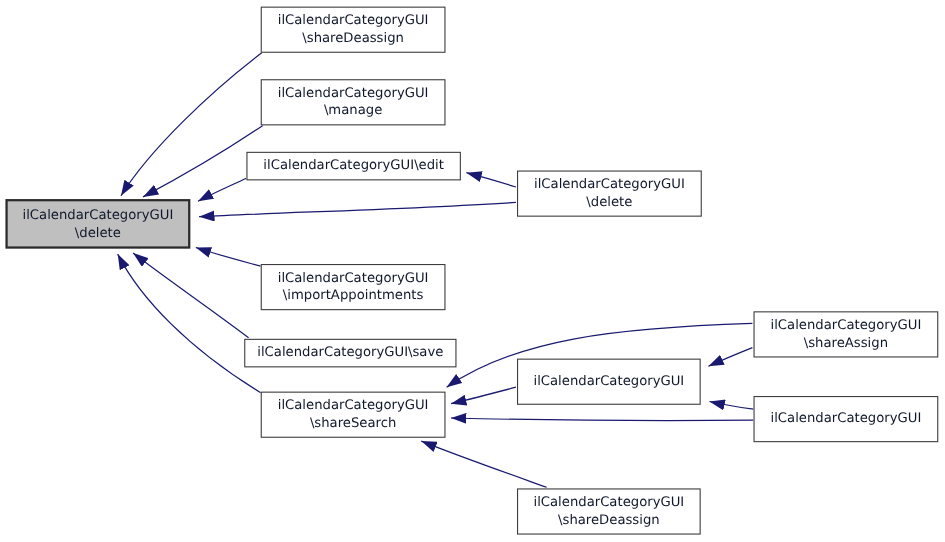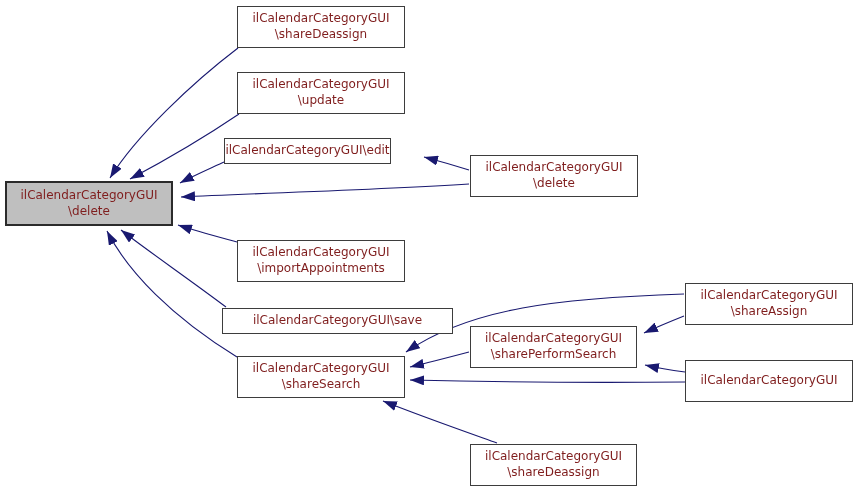--- a/index.html
+++ b/index.html
@@ -8,21 +8,21 @@
     width:859px;height:493px;
     background:#ffffff;
     font-family:"DejaVu Sans","Liberation Sans",sans-serif;
     overflow:hidden;
   }
   #edge-layer{position:absolute;left:0;top:0;width:859px;height:493px;}
   .node{
     position:absolute;box-sizing:border-box;
     border:1px solid #3d3d3d;background:#ffffff;
     display:flex;flex-direction:column;align-items:center;justify-content:center;
-    font-size:12px;line-height:1.3;color:#7f1d1d;text-align:right;white-space:nowrap;
+    font-size:12px;line-height:1.3;color:#0f172a;text-align:right;white-space:nowrap;
     cursor:pointer;
   }
   .node.highlighted{
     background:#bfbfbf;border:2px solid #2b2b2b;cursor:default;
   }
 </style>
 </head>
 <body>
 
 <div id="canvas">
@@ -53,43 +53,42 @@
 <div class="node highlighted" style="left: 5px; top: 181px; width: 168px; height: 45px;">
       <span>ilCalendarCategoryGUI</span>
       <span>\delete</span>
     </div>
     <div class="node" style="left: 237px; top: 6px; width: 168px; height: 42px;">
       <span>ilCalendarCategoryGUI</span>
       <span>\shareDeassign</span>
     </div>
     <div class="node" style="left: 237px; top: 72px; width: 168px; height: 42px;">
       <span>ilCalendarCategoryGUI</span>
-      <span>\update</span>
+      <span>\manage</span>
     </div>
-    <div class="node" style="left: 224px; top: 138px; width: 167px; height: 26px;">
+    <div class="node" style="left: 224px; top: 138px; width: 195px; height: 26px;">
       <span>ilCalendarCategoryGUI\edit</span>
     </div>
     <div class="node" style="left: 470px; top: 155px; width: 168px; height: 42px;">
       <span>ilCalendarCategoryGUI</span>
       <span>\delete</span>
     </div>
     <div class="node" style="left: 237px; top: 240px; width: 168px; height: 42px;">
       <span>ilCalendarCategoryGUI</span>
       <span>\importAppointments</span>
     </div>
-    <div class="node" style="left: 222px; top: 308px; width: 231px; height: 26px;">
+    <div class="node" style="left: 222px; top: 308px; width: 193px; height: 26px;">
       <span>ilCalendarCategoryGUI\save</span>
     </div>
     <div class="node" style="left: 237px; top: 356px; width: 168px; height: 42px;">
       <span>ilCalendarCategoryGUI</span>
       <span>\shareSearch</span>
     </div>
     <div class="node" style="left: 470px; top: 326px; width: 167px; height: 42px;">
       <span>ilCalendarCategoryGUI</span>
-      <span>\sharePerformSearch</span>
     </div>
     <div class="node" style="left: 685px; top: 283px; width: 168px; height: 42px;">
       <span>ilCalendarCategoryGUI</span>
       <span>\shareAssign</span>
     </div>
     <div class="node" style="left: 685px; top: 360px; width: 168px; height: 42px;">
       <span>ilCalendarCategoryGUI</span>
     </div>
     <div class="node" style="left: 470px; top: 444px; width: 167px; height: 42px;">
       <span>ilCalendarCategoryGUI</span>

